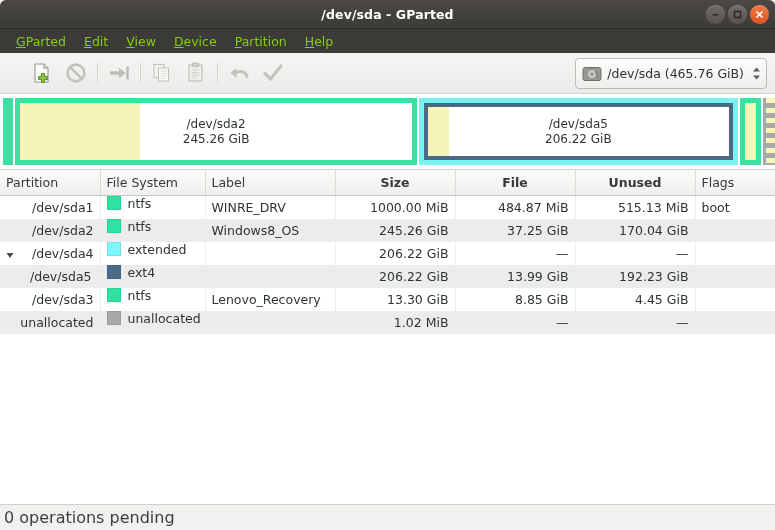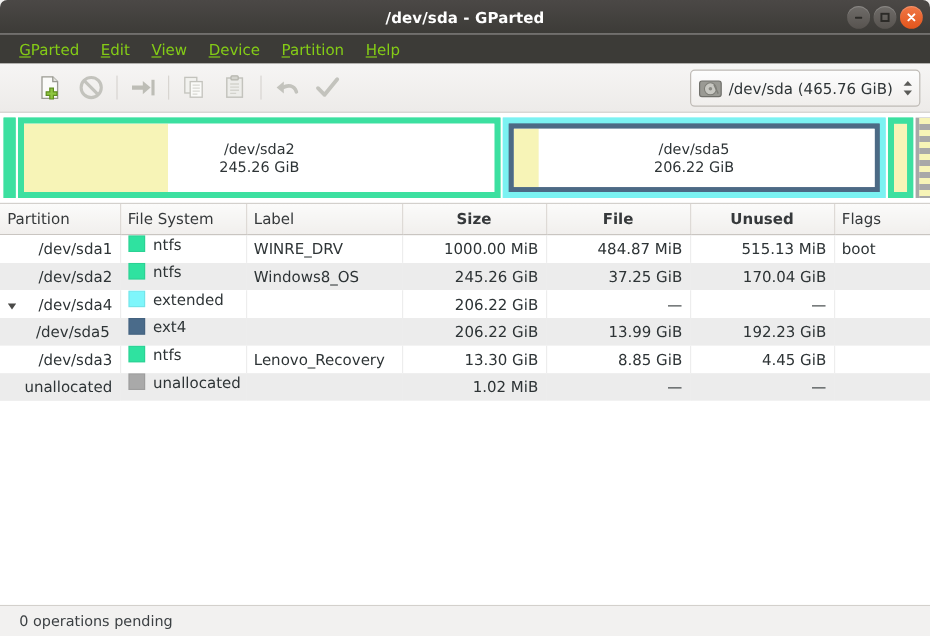--- a/index.html
+++ b/index.html
@@ -272,22 +272,22 @@
   }
   .filler { background: #ffffff; flex: 1 1 auto; }
 
   
   .statusbar {
     flex: 0 0 25px;
     height: 25px;
     background: #f2f1f0;
     display: flex;
     align-items: center;
-    padding-left: 16px;
-    font-size: 12px;
+    padding-left: 4px;
+    font-size: 16px;
     color: #3c4043;
     border-bottom-left-radius: 5px;
     border-bottom-right-radius: 5px;
   }
 </style>
 </head>
 <body>
 
 <div class="window">
 

